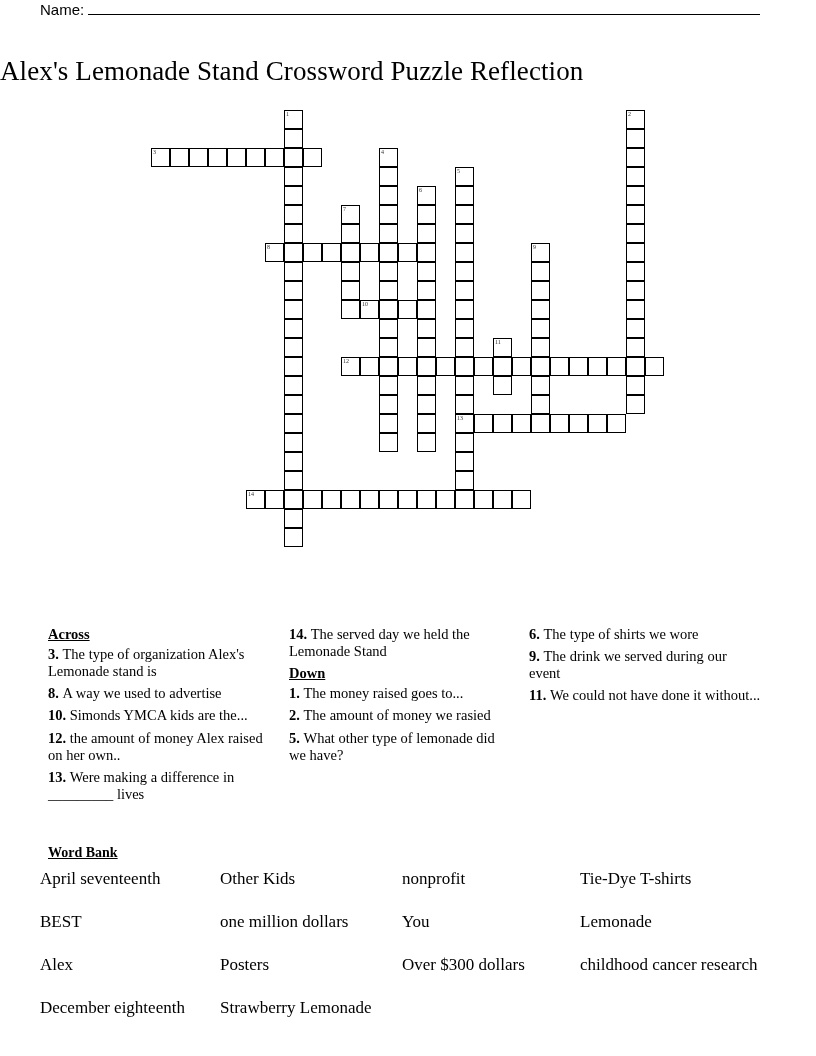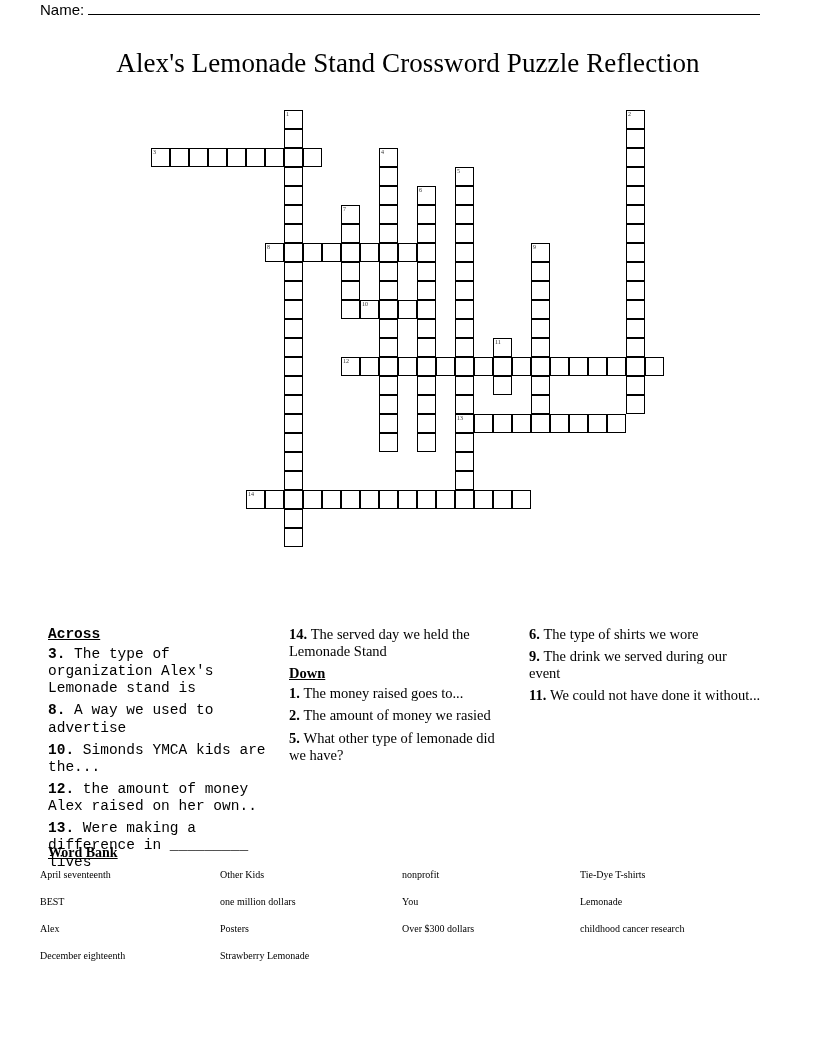--- a/index.html
+++ b/index.html
@@ -36,23 +36,22 @@
   .name-blank {
     flex: 1 1 auto;
     border-bottom: 1px solid #000;
     height: 14px;
   }
 
   
   .puzzle-title {
     position: absolute;
     left: 0;
-    top: 48px;
+    top: 56px;
     width: 816px;
-    text-align: center;
     font-family: "Liberation Serif", serif;
     font-size: 27px;
     font-weight: normal;
     letter-spacing: 0.1px;
     margin: 0;
   }
 
   
   #crossword-grid {
     position: absolute;
@@ -86,21 +85,21 @@
     top: 626px;
     width: 740px;
     height: 200px;
   }
   .clue-col {
     position: absolute;
     top: 0;
     font-size: 14.5px;
     line-height: 1.18;
   }
-  .clue-col-1 { left: 8px;   width: 228px; font-family: Liberation Mono, monospace; }
+  .clue-col-1 { left: 8px;   width: 228px; }
   .clue-col-2 { left: 249px; width: 224px; }
   .clue-col-3 { left: 489px; width: 232px; }
 
   .clue-heading {
     font-weight: bold;
     text-decoration: underline;
     margin: 0 0 3px 0;
     font-size: 14.5px;
   }
   .clue-item {
@@ -120,22 +119,22 @@
   }
   .wb-heading {
     font-weight: bold;
     text-decoration: underline;
     font-size: 14px;
     margin: 0 0 8px 8px;
   }
   .wb-grid {
     display: grid;
     grid-template-columns: 180px 182px 178px 200px;
-    row-gap: 16px;
-    font-size: 10px;
+    row-gap: 23px;
+    font-size: 17px;
   }
   .wb-word {
     white-space: nowrap;
   }
   .wb-empty { visibility: hidden; }
 </style>
 </head>
 <body>
 
 <div class="name-row">

